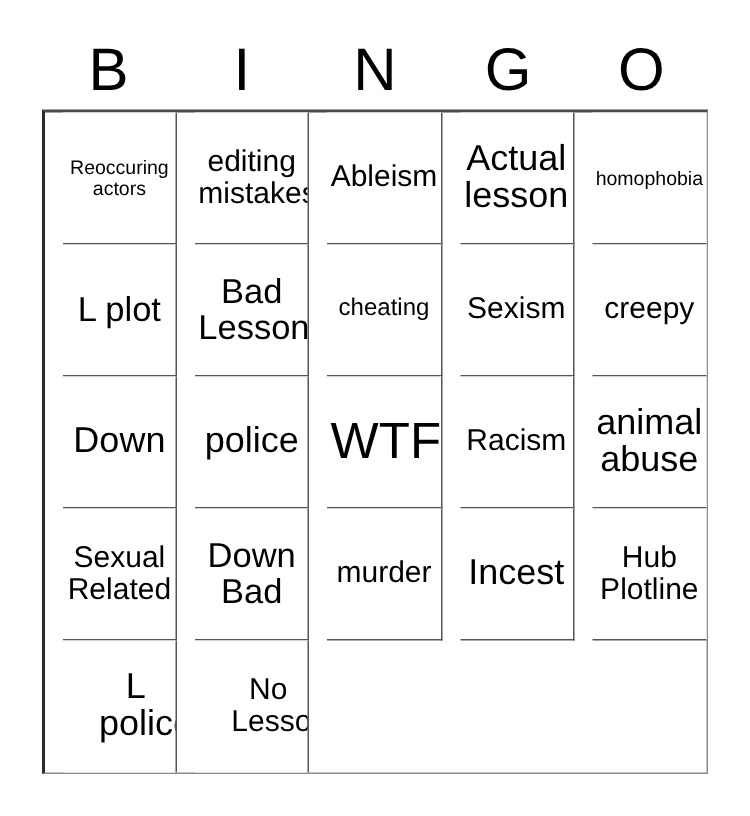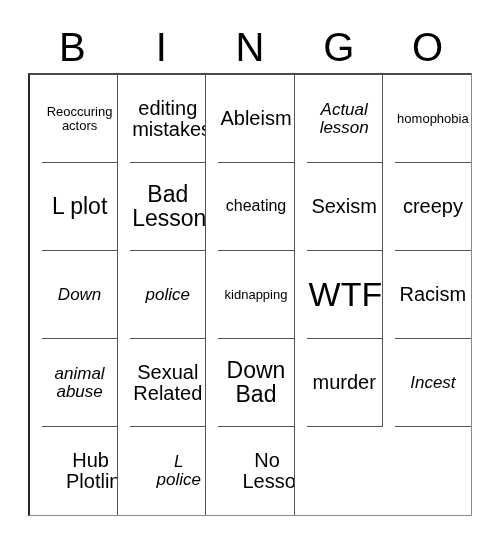--- a/index.html
+++ b/index.html
@@ -83,21 +83,21 @@
     font-family: "Liberation Sans", sans-serif;
     display: block;
     width: 100%;
     word-break: normal;
     white-space: pre-line;
   }
   
   .s-xs .cell-text { font-size: 13px; }
   .s-sm .cell-text { font-size: 16px; }
   .s-md .cell-text { font-size: 20px; }
-  .s-lg .cell-text { font-size: 17px; font-style: italic; }
+  .s-lg .cell-text { font-size: 24px; }
   .s-xl .cell-text { font-size: 23px; }
   .s-xxl .cell-text { font-size: 34px; }
 </style>
 </head>
 <body>
 
 <div id="card">
 
   <div id="header-row">
     <div class="header-letter">B</div>
@@ -137,23 +137,20 @@
       </div>
       <div class="cell s-md">
         <span class="cell-text">creepy</span>
       </div>
       <div class="cell s-lg">
         <span class="cell-text">Down</span>
       </div>
       <div class="cell s-lg">
         <span class="cell-text">police</span>
       </div>
-      <div class="cell s-xs">
-        <span class="cell-text">kidnapping</span>
-      </div>
       <div class="cell s-xxl">
         <span class="cell-text">WTF</span>
       </div>
       <div class="cell s-md">
         <span class="cell-text">Racism</span>
       </div>
       <div class="cell s-lg">
         <span class="cell-text">animal abuse</span>
       </div>
       <div class="cell s-md">

